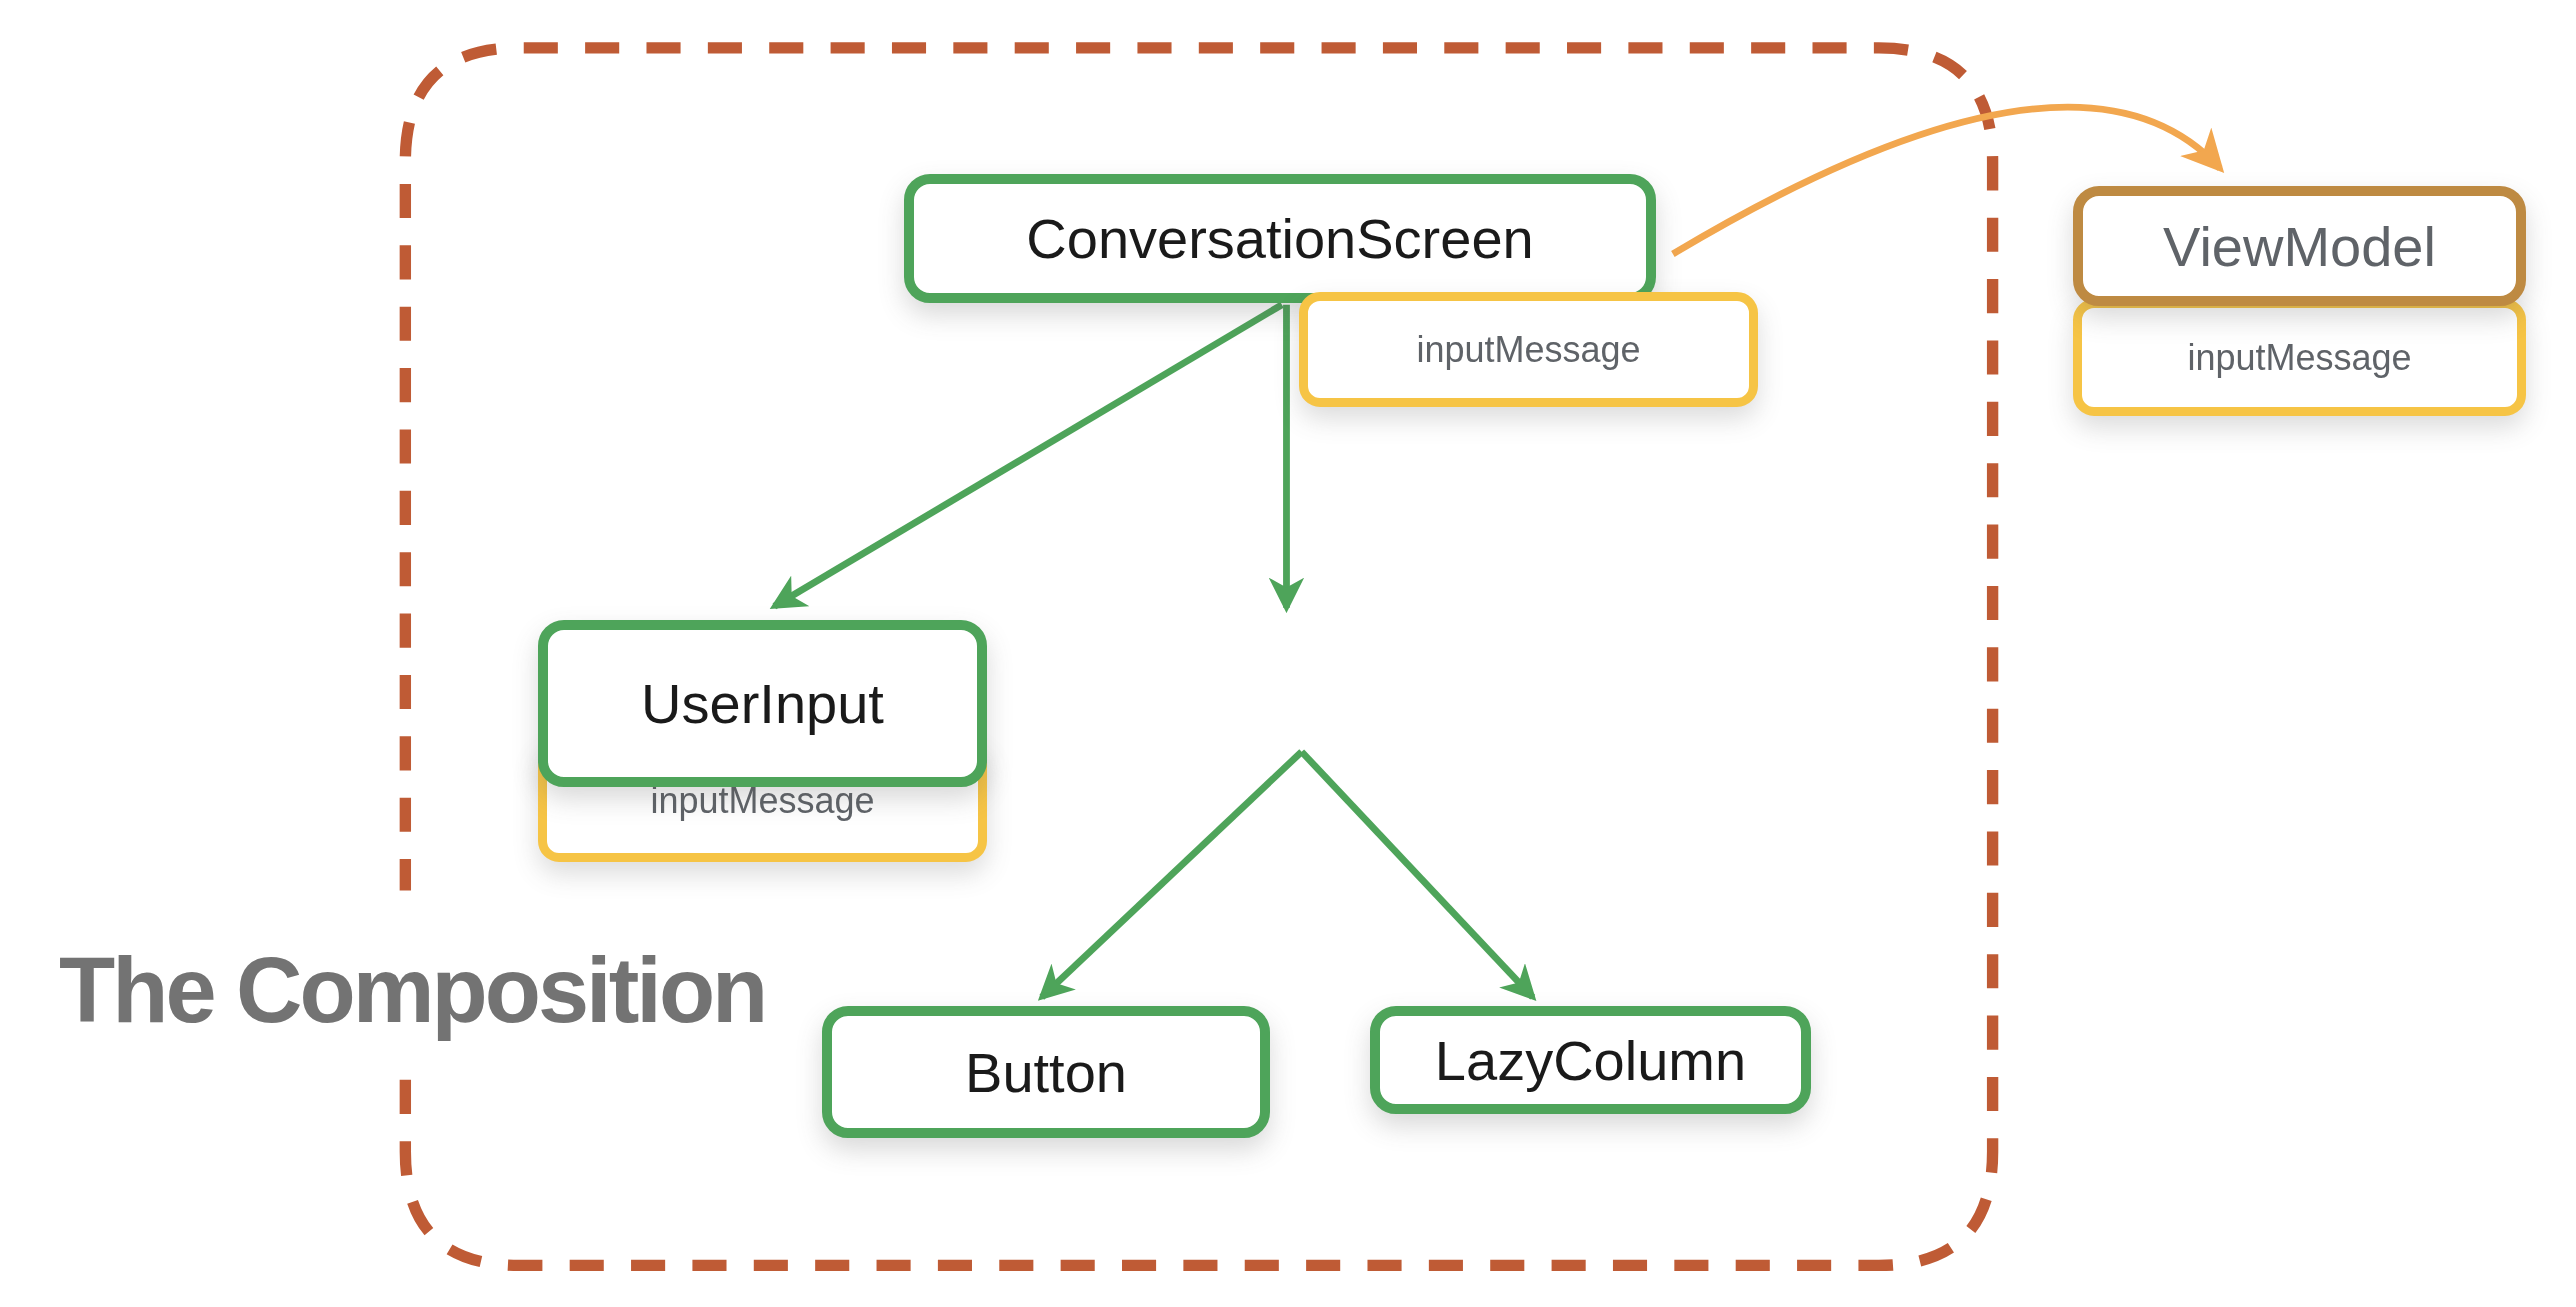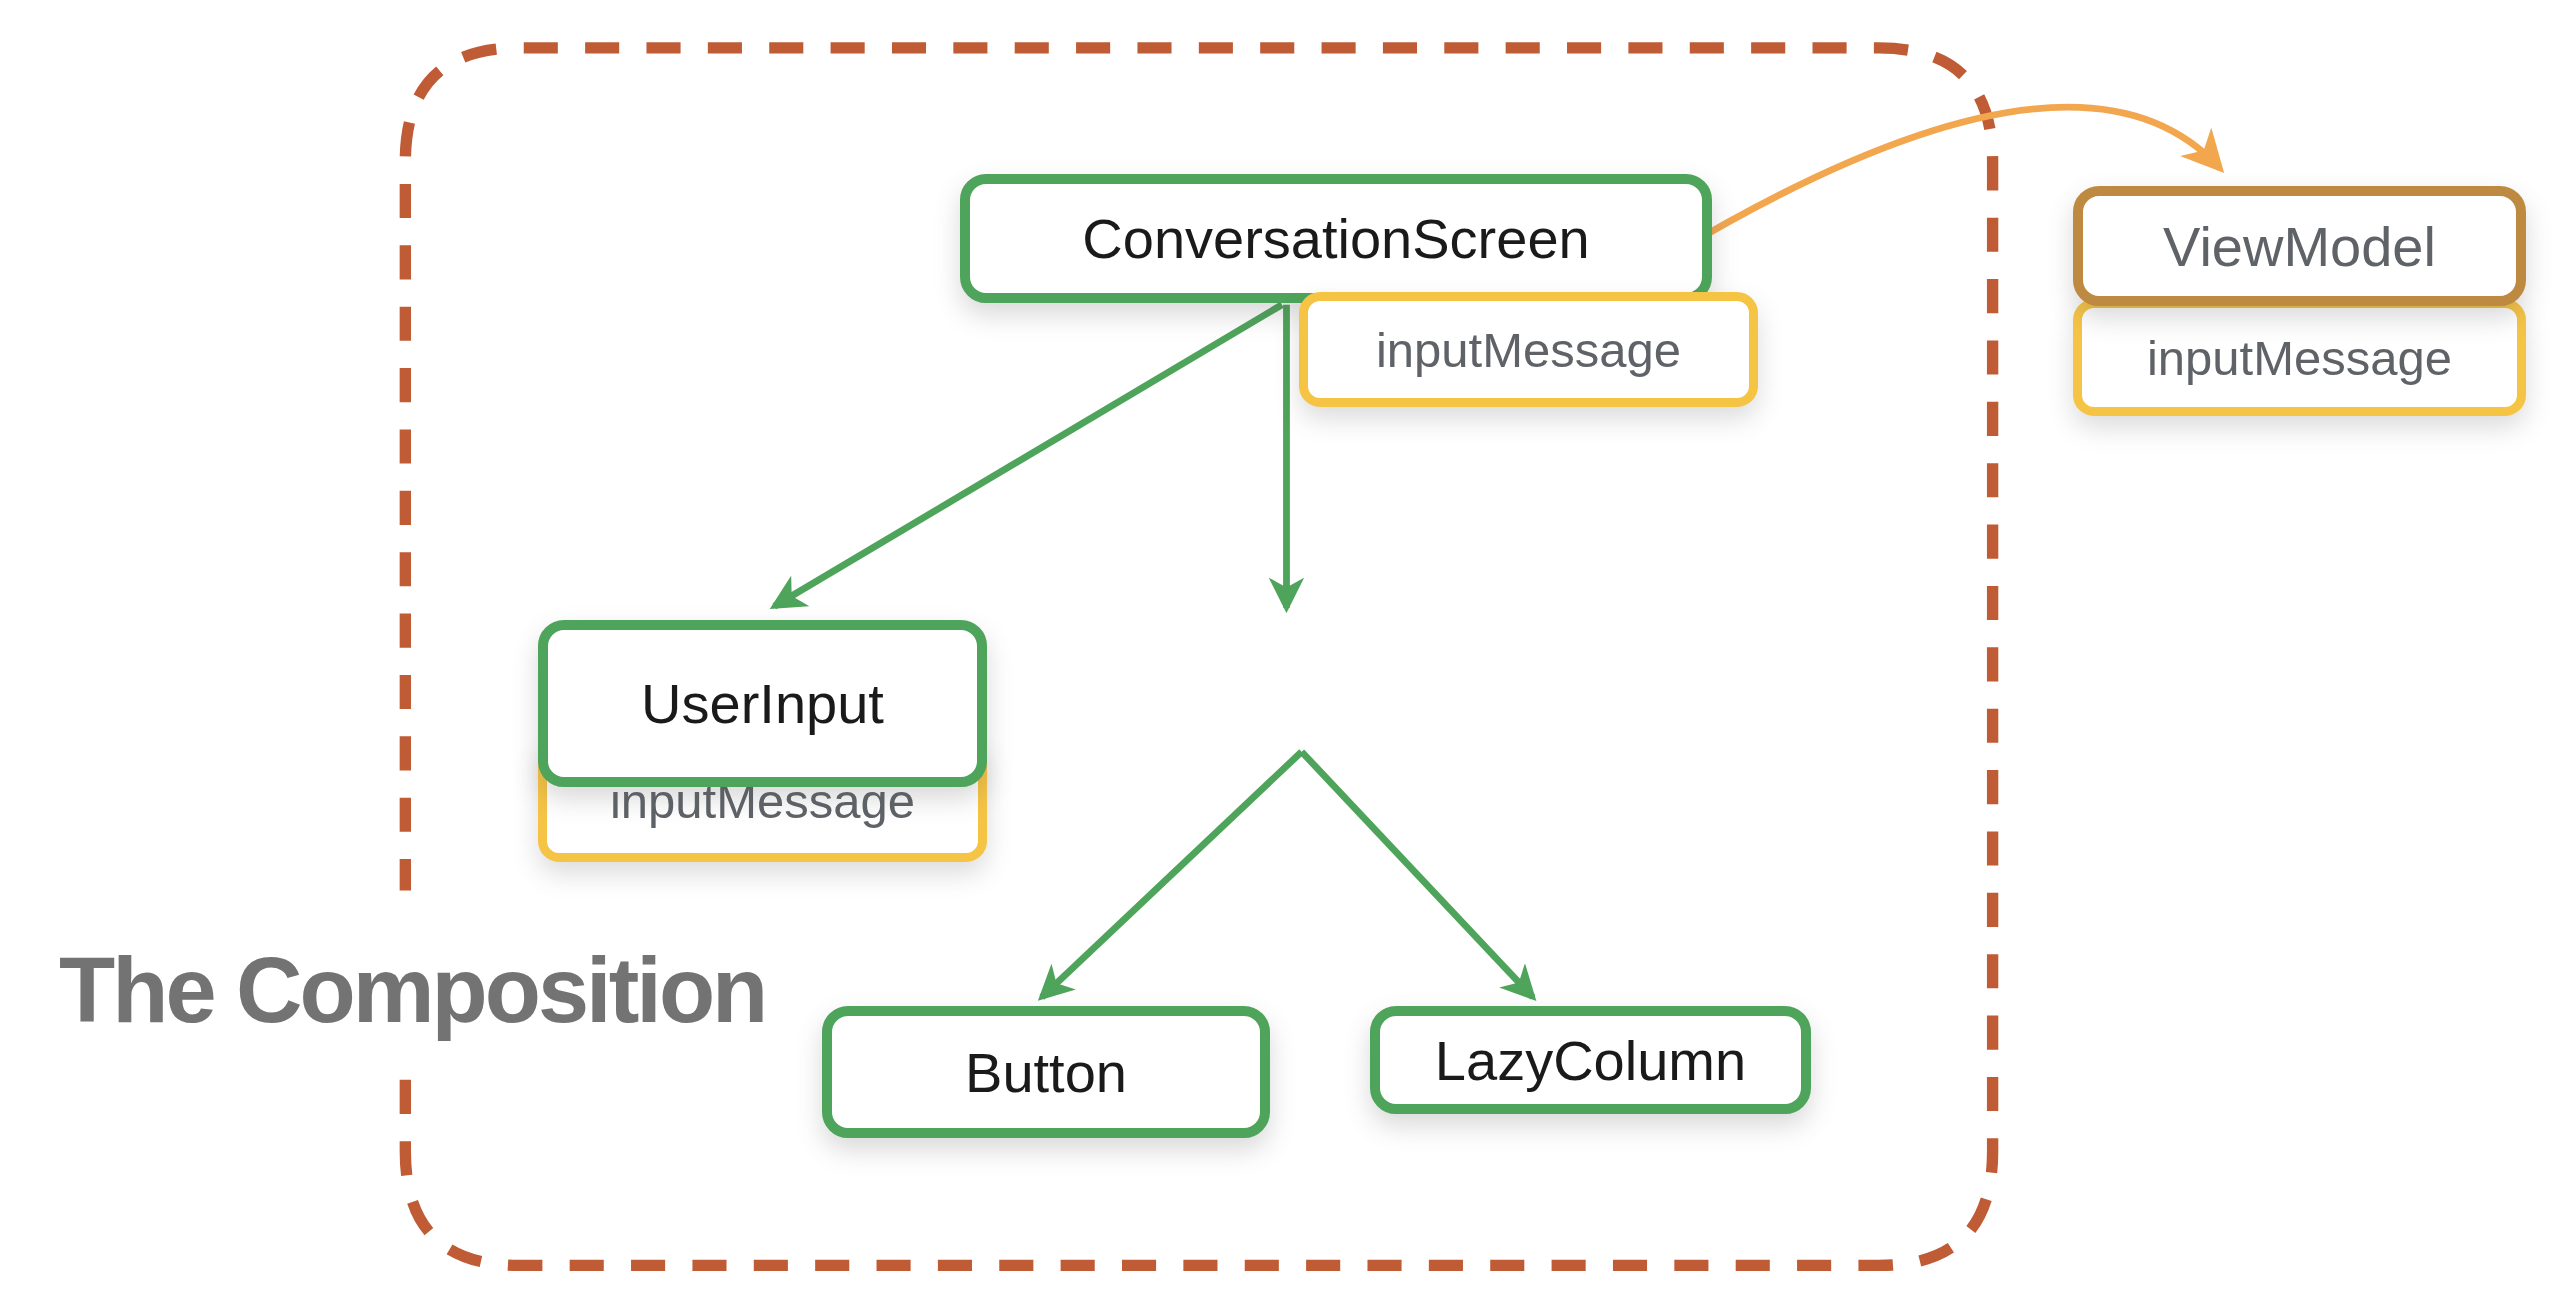--- a/index.html
+++ b/index.html
@@ -36,28 +36,28 @@
     position:absolute;
     background:#ffffff;
     display:flex;
     align-items:center;
     justify-content:center;
     box-sizing:border-box;
     border:9.8px solid #F6C445;
     border-radius:21px;
     box-shadow:0 12px 26px rgba(80,80,80,0.20);
     color:#5F6368;
-    font-size:49px;
+    font-size:36px;
     white-space:nowrap;
   }
   .badge.under{ z-index:2; }
   .badge.over{ z-index:4; }
 
   
-  .n-conversation{ left:960px; top:174px;  width:752px; height:129px;align-items:center; }
+  .n-conversation{ left:904px; top:174px;  width:752px; height:129px;align-items:center; }
   .b-conversation{ left:1299px; top:292px;  width:459px; height:115px; }
   .n-userinput  { left:538px;  top:620px;  width:449px; height:167px; }
   .b-userinput  { left:538px;  top:739px;  width:449px; height:123px; }
   .n-messages   { left:1087px; top:620px;  width:435px; height:129px; }
   .n-button     { left:822px; top:1006px; width:448px; height:132px; }
   .n-lazycolumn { left:1370px; top:1006px; width:441px; height:108px; }
   .n-viewmodel  { left:2073px; top:186px;  width:453px; height:120px; }
   .b-viewmodel  { left:2073px; top:299px;  width:453px; height:117px; }
 
   .diagram-title{

